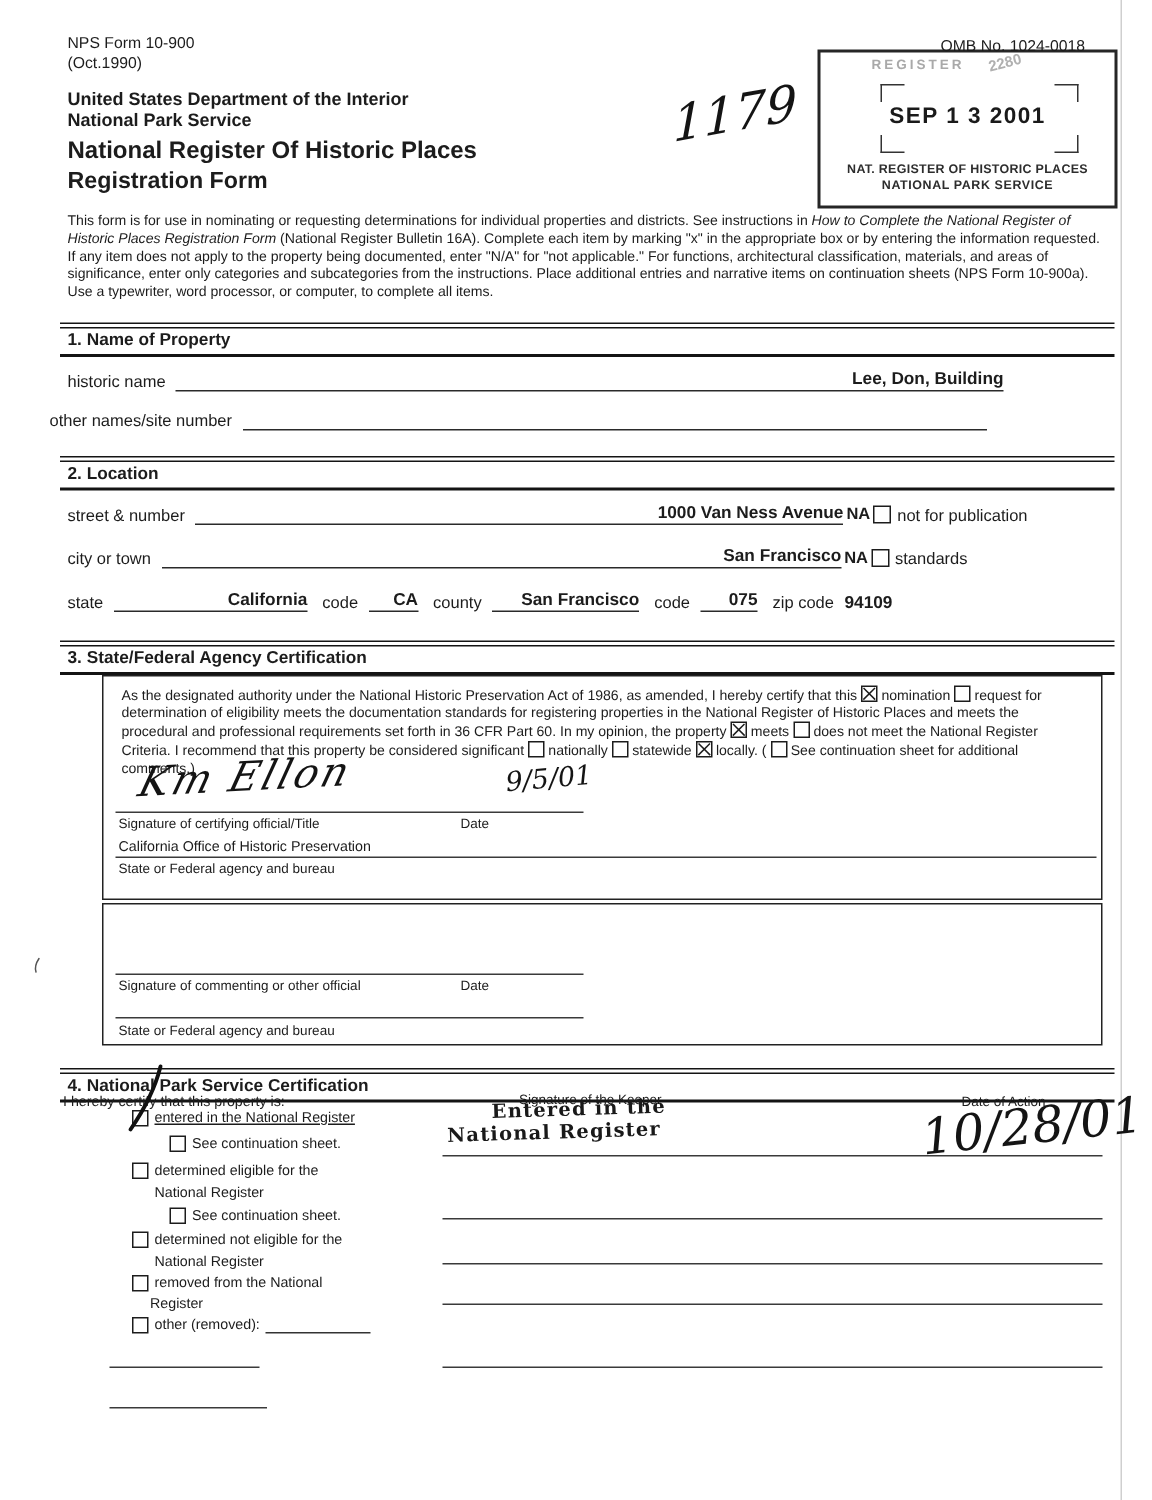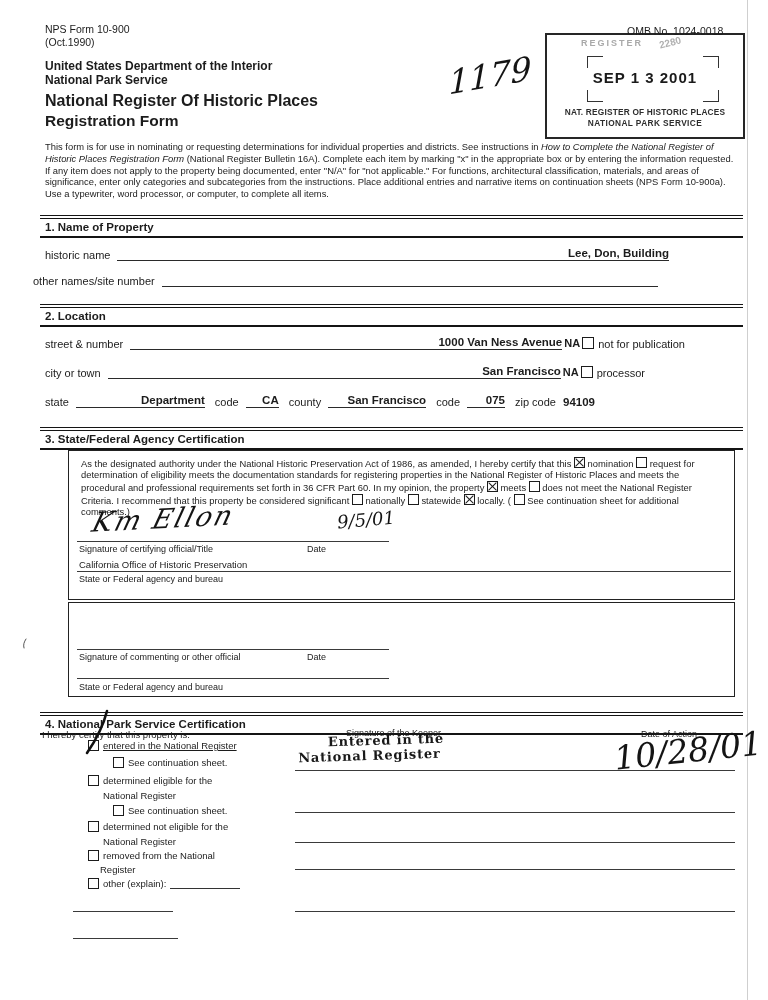--- a/index.html
+++ b/index.html
@@ -120,26 +120,26 @@
     <span class="na">NA</span>
     <span class="cb" style="margin-bottom:1px;"></span>
     <span class="lbl2">not for publication</span>
   </div>
 
   <div class="frow" style="left:45px; top:365px; width:600px;">
     <span class="lbl">city or town</span>
     <span class="fillu">San Francisco</span>
     <span class="na">NA</span>
     <span class="cb" style="margin-bottom:1px;"></span>
-    <span class="lbl2">processor</span>
+    <span class="lbl2">standards</span>
   </div>
 
   <div class="frow" style="left:45px; top:394px;">
     <span class="lbl">state</span>
-    <span class="fixu" style="width:126px;">Department</span>
+    <span class="fixu" style="width:126px;">California</span>
     <span class="lbl" style="padding-left:10px;">code</span>
     <span class="fixu" style="width:30px;">CA</span>
     <span class="lbl" style="padding-left:10px;">county</span>
     <span class="fixu" style="width:95px;">San Francisco</span>
     <span class="lbl" style="padding-left:10px;">code</span>
     <span class="fixu" style="width:35px;">075</span>
     <span class="lbl" style="padding-left:10px;">zip code</span>
     <span class="b" style="font-size:11.5px;">94109</span>
   </div>
 
@@ -235,21 +235,21 @@
   </div>
   <div class="cl" style="left:88px; top:850px;">
     <span class="cb"></span>
     <span>removed from the National</span>
   </div>
   <div class="cl" style="left:100px; top:864px;">
     <span>Register</span>
   </div>
   <div class="cl" style="left:88px; top:878px;">
     <span class="cb"></span>
-    <span>other (explain):</span>
+    <span>other (removed):</span>
     <span class="shortu"></span>
   </div>
 
   <svg class="abs" style="left:80px; top:707px; z-index:3;" width="36" height="52">
     <path d="M27,4 C24,16 18,30 7,46" stroke="#111" stroke-width="2.6" fill="none" stroke-linecap="round"></path>
   </svg>
 
   <div class="thinline" style="left:73px; top:911px; width:100px;"></div>
   <div class="thinline" style="left:73px; top:938px; width:105px;"></div>
 </div>

